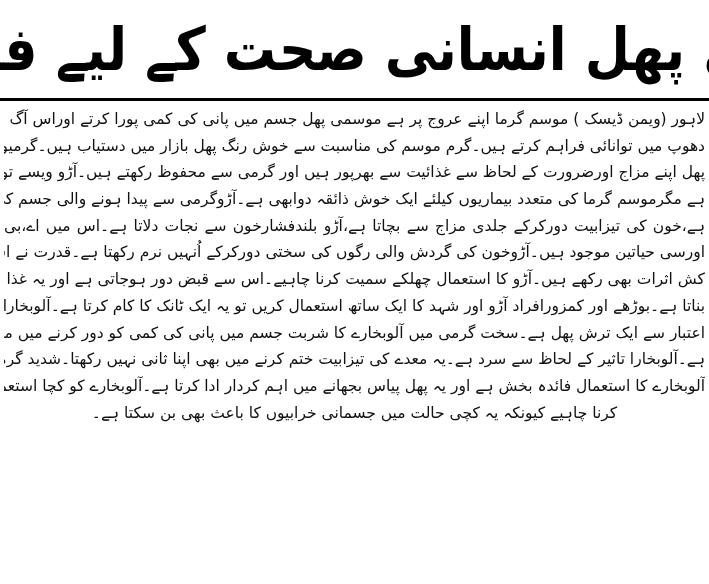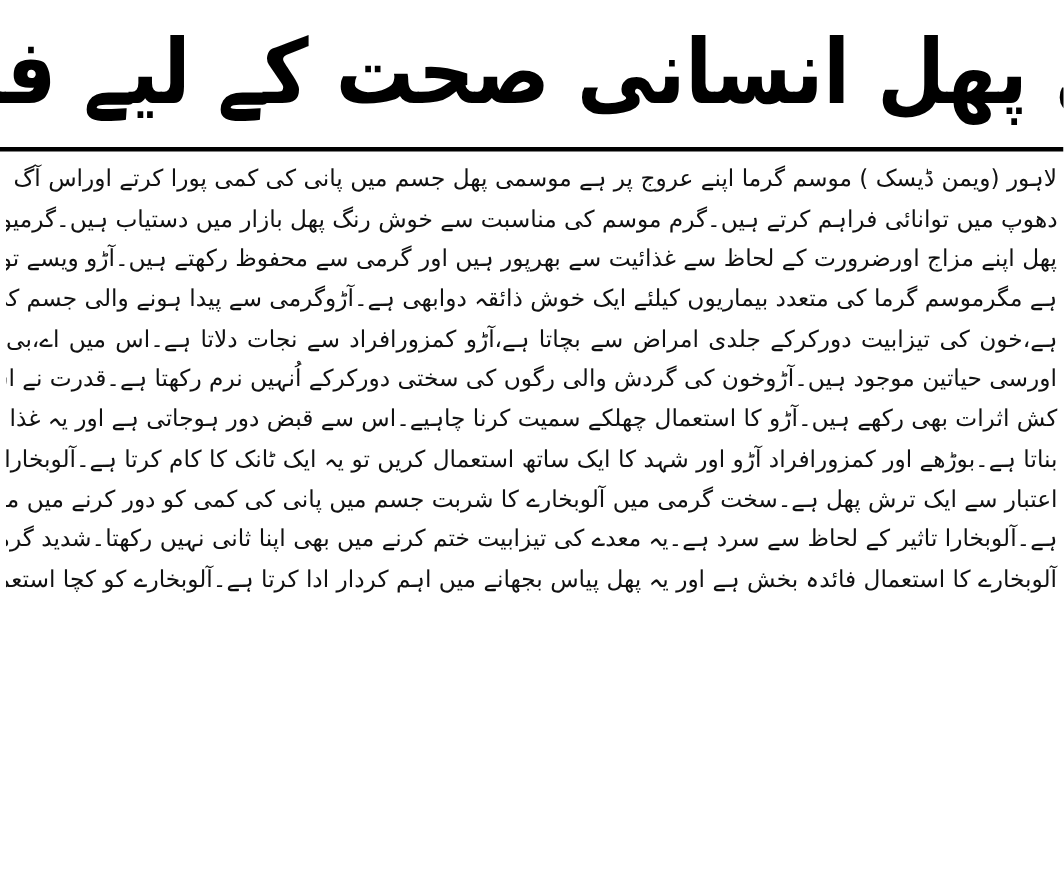--- a/index.html
+++ b/index.html
@@ -36,20 +36,21 @@
 <div class="headline">
   <div class="headline-text">موسمی پھل انسانی صحت کے لیے فائدہ مند</div>
 </div>
 <div class="rule"></div>
 
 <div class="article">
   <div class="line">لاہور (ویمن ڈیسک ) موسم گرما اپنے عروج پر ہے موسمی پھل جسم میں پانی کی کمی پورا کرتے اوراس آگ برساتی</div>
   <div class="line">دھوپ میں توانائی فراہم کرتے ہیں۔گرم موسم کی مناسبت سے خوش رنگ پھل بازار میں دستیاب ہیں۔گرمیوں کے تمام</div>
   <div class="line">پھل اپنے مزاج اورضرورت کے لحاظ سے غذائیت سے بھرپور ہیں اور گرمی سے محفوظ رکھتے ہیں۔آڑو ویسے توایک پھل</div>
   <div class="line">ہے مگرموسم گرما کی متعدد بیماریوں کیلئے ایک خوش ذائقہ دوابھی ہے۔آڑوگرمی سے پیدا ہونے والی جسم کی حدت کوختم کرتا</div>
-  <div class="line">ہے،خون کی تیزابیت دورکرکے جلدی امراض سے بچاتا ہے،آڑو کمزورافراد سے نجات دلاتا ہے۔اس میں اے،بی</div>
+  <div class="line">ہے،خون کی تیزابیت دورکرکے جلدی مزاج سے بچاتا ہے،آڑو بلندفشارخون سے نجات دلاتا ہے۔اس میں اے،بی</div>
   <div class="line">اورسی حیاتین موجود ہیں۔آڑوخون کی گردش والی رگوں کی سختی دورکرکے اُنہیں نرم رکھتا ہے۔قدرت نے اس میں جراثیم</div>
   <div class="line">کش اثرات بھی رکھے ہیں۔آڑو کا استعمال چھلکے سمیت کرنا چاہیے۔اس سے قبض دور ہوجاتی ہے اور یہ غذا کوبھی زود ہضم</div>
   <div class="line">بناتا ہے۔بوڑھے اور کمزورافراد آڑو اور شہد کا ایک ساتھ استعمال کریں تو یہ ایک ٹانک کا کام کرتا ہے۔آلوبخارا مزاج کے</div>
   <div class="line">اعتبار سے ایک ترش پھل ہے۔سخت گرمی میں آلوبخارے کا شربت جسم میں پانی کی کمی کو دور کرنے میں معاونت کرتا</div>
   <div class="line">ہے۔آلوبخارا تاثیر کے لحاظ سے سرد ہے۔یہ معدے کی تیزابیت ختم کرنے میں بھی اپنا ثانی نہیں رکھتا۔شدید گرمی میں</div>
   <div class="line">آلوبخارے کا استعمال فائدہ بخش ہے اور یہ پھل پیاس بجھانے میں اہم کردار ادا کرتا ہے۔آلوبخارے کو کچا استعمال نہیں</div>
+  <div class="line last">کرنا چاہیے کیونکہ یہ کچی حالت میں جسمانی خرابیوں کا باعث بھی بن سکتا ہے۔</div>
 </div>
 
 </body></html>

